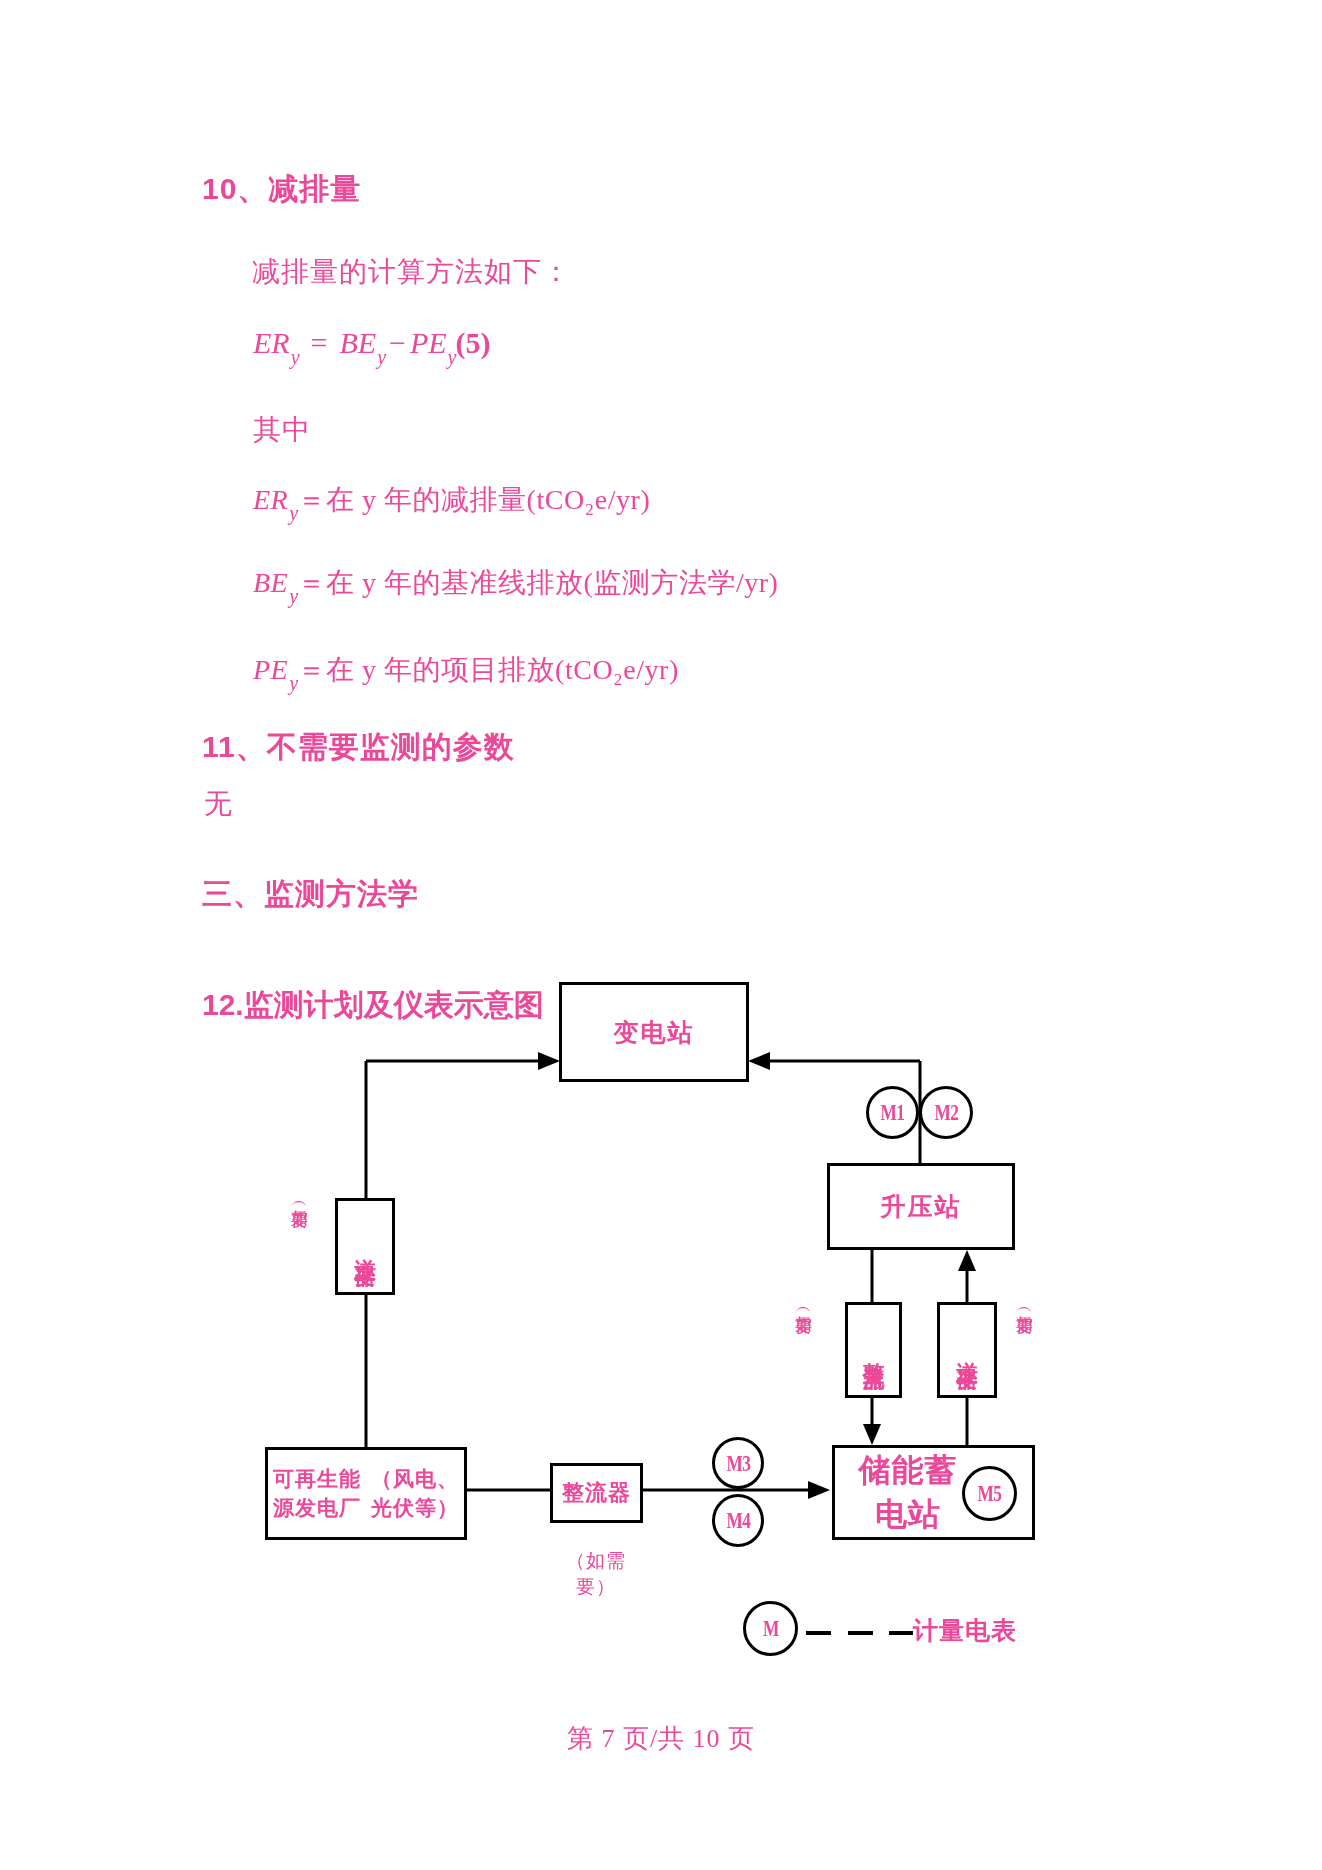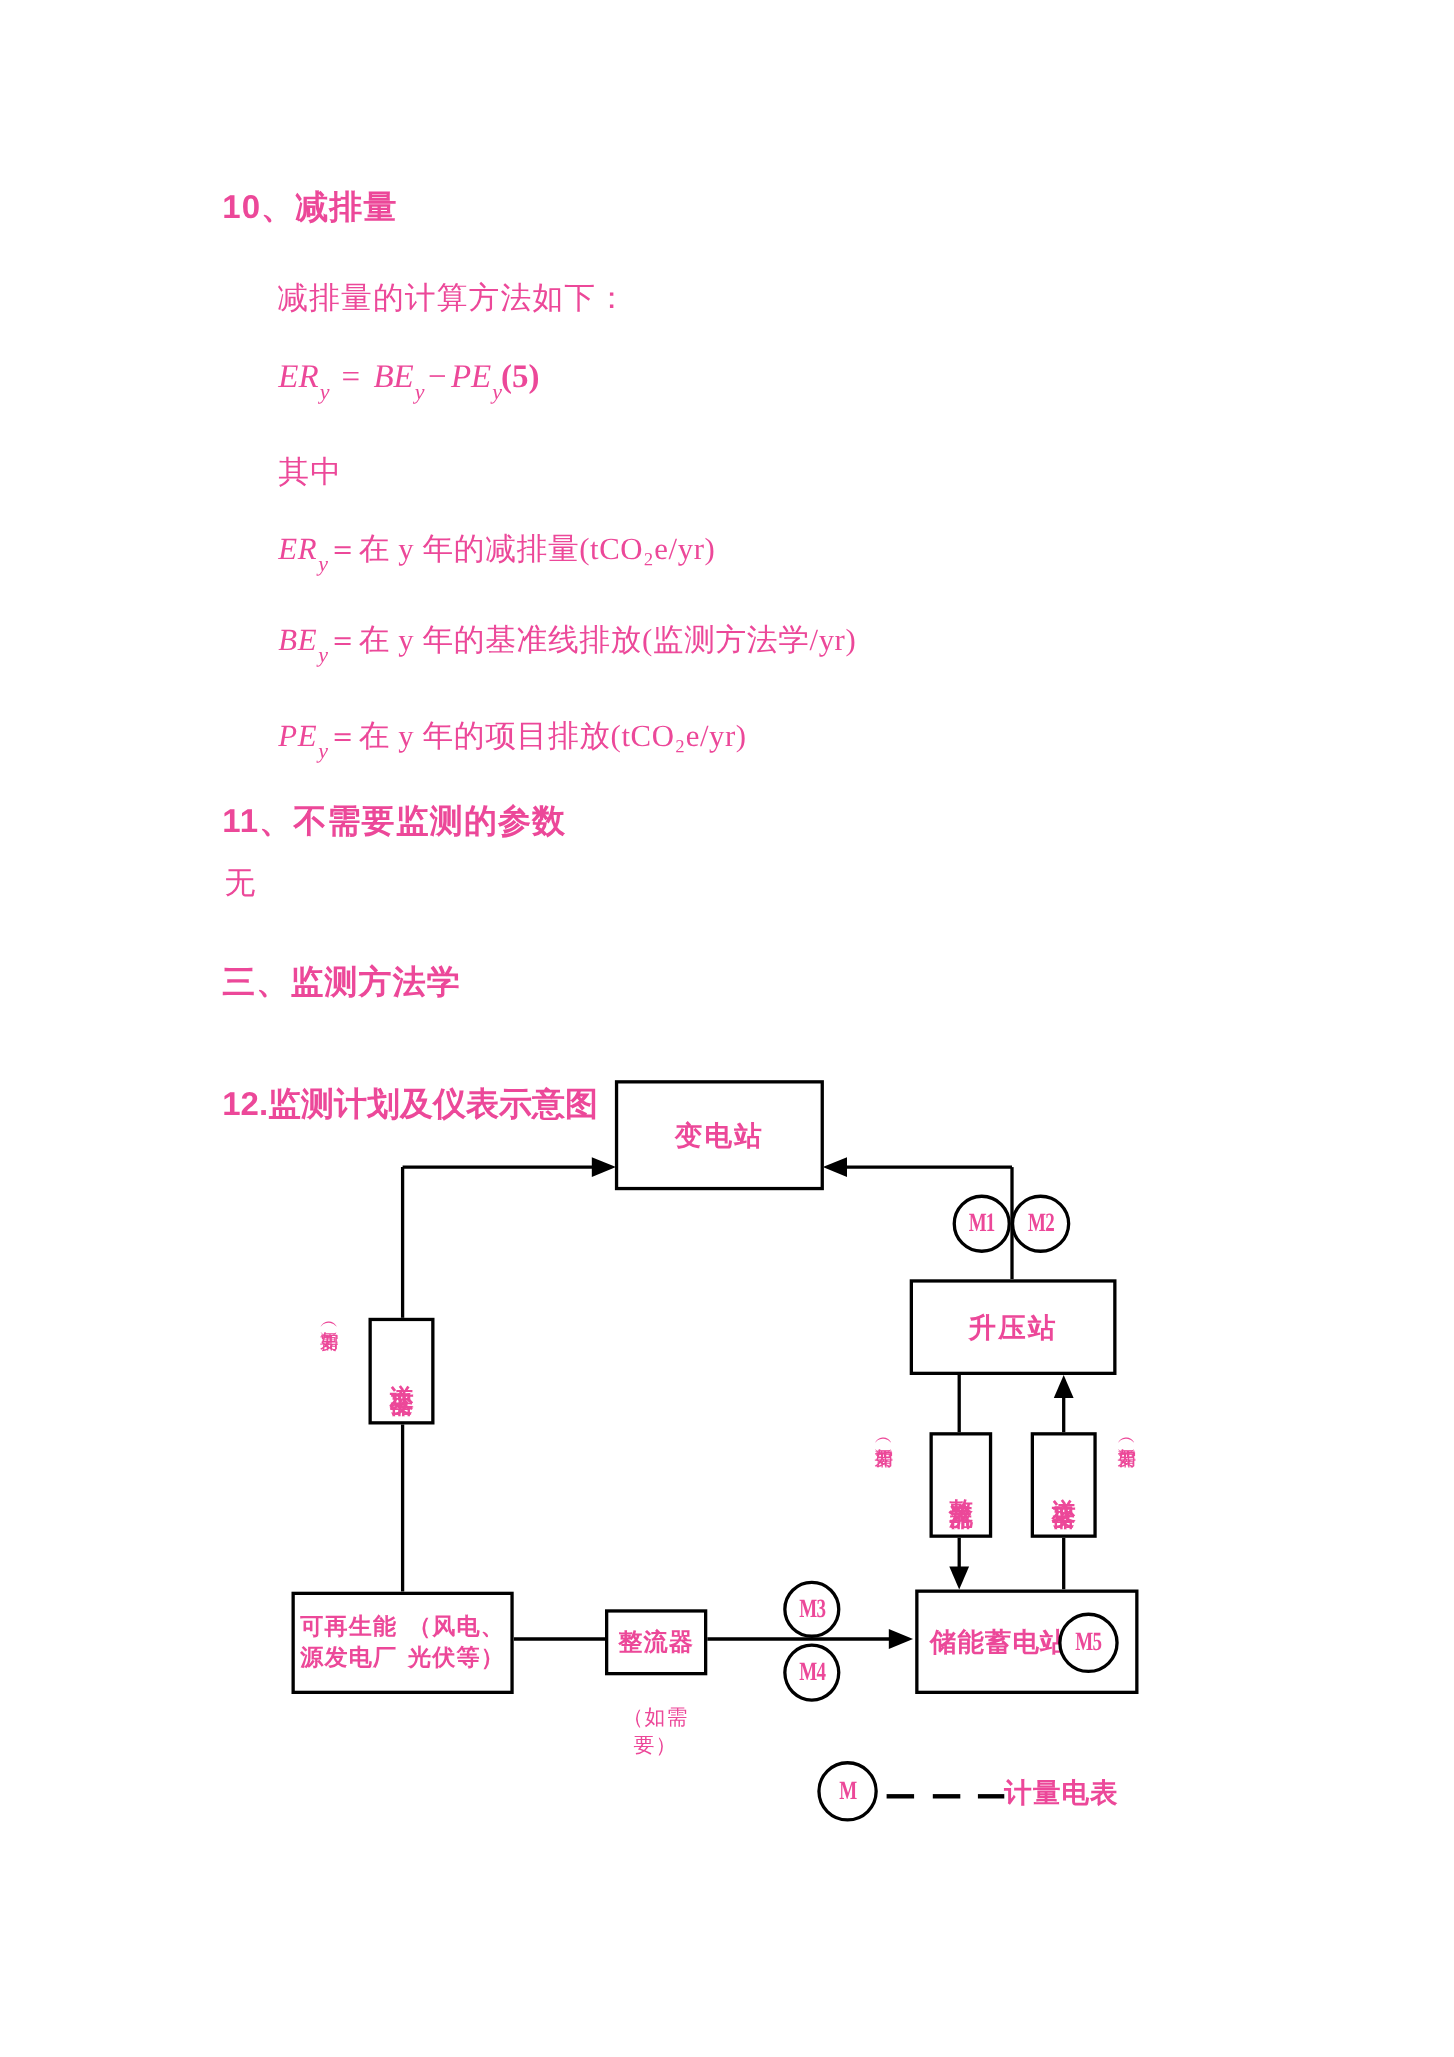--- a/index.html
+++ b/index.html
@@ -58,21 +58,21 @@
   .ifneeded-h{
     position:absolute;z-index:2;font-size:19px;text-align:center;
     font-family:"Liberation Sans","DejaVu Sans",sans-serif;letter-spacing:1px;
   }
   .legend-label{
     font-family:"Liberation Sans","DejaVu Sans",sans-serif;
     font-weight:bold;font-size:25px;letter-spacing:1px;z-index:2;
   }
   .plant-line{display:block;font-size:21px;letter-spacing:1px;line-height:1.35;}
   .storage-label{position:absolute;left:8px;top:0;height:100%;width:130px;
-    display:flex;align-items:center;justify-content:center;font-size:24px;letter-spacing:1px;}
+    display:flex;align-items:center;justify-content:center;font-size:32px;letter-spacing:1px;}
   .footer{width:100%;text-align:center;font-size:26px;letter-spacing:1px;}
 </style>
 </head>
 <body>
 
 <div class="page">
 
   <div class="abs heading" style="left:202px;top:172px;">10、减排量</div>
   <div class="abs body-text" style="left:252px;top:256px;">减排量的计算方法如下：</div>
 
@@ -175,14 +175,15 @@
   </div>
   <div class="meter" style="left:962px;top:1466px;width:55px;height:55px;">
     <span class="mlabel">M5</span>
   </div>
 
   <div class="meter" style="left:743px;top:1601px;width:55px;height:55px;">
     <span class="mlabel">M</span>
   </div>
   <div class="abs legend-label" style="left:913px;top:1616px;">计量电表</div>
 
+  <div class="abs footer" style="left:0;top:1724px;">第 7 页/共 10 页</div>
 
 </div>
 
 </body></html>

